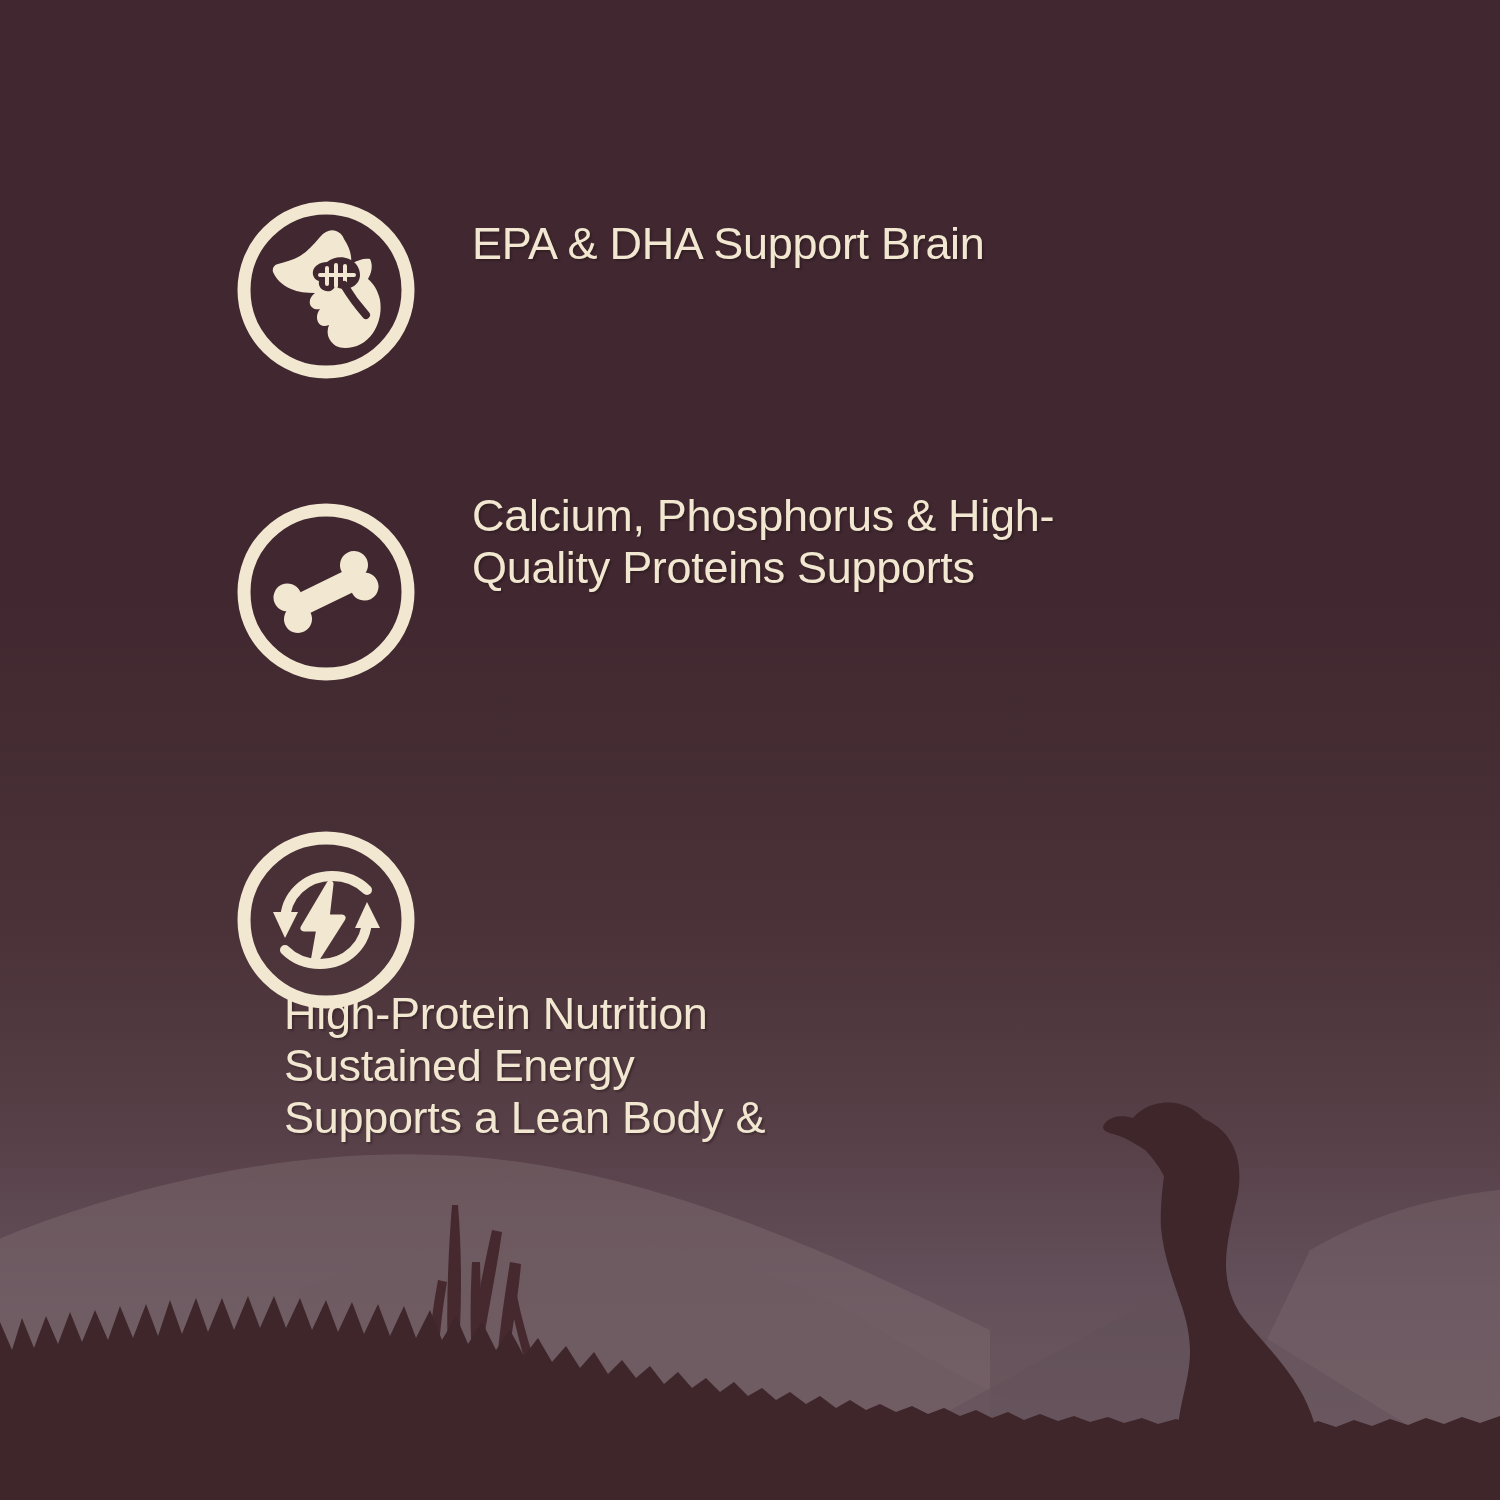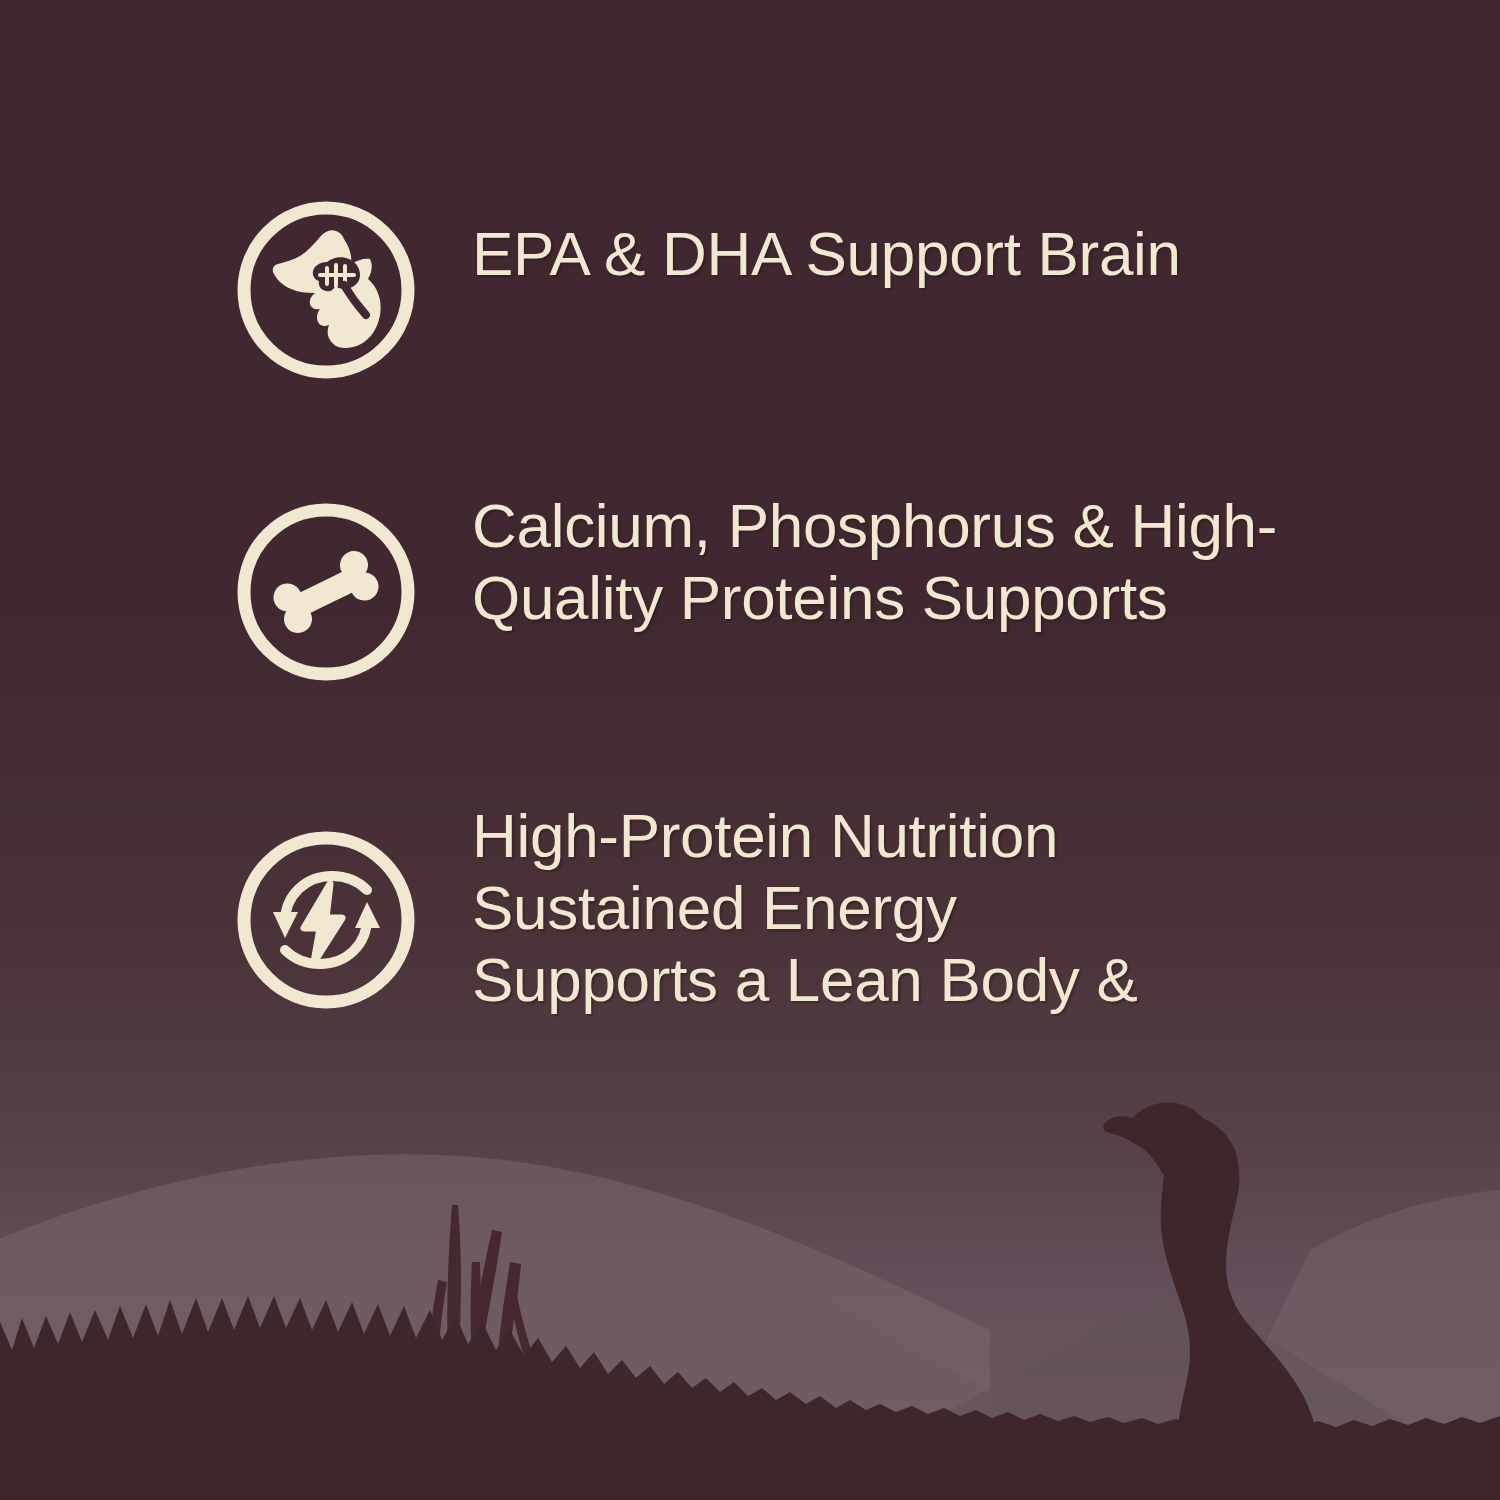--- a/index.html
+++ b/index.html
@@ -53,36 +53,36 @@
     position: relative;
     width: 188px;
     height: 188px;
     flex: 0 0 188px;
   }
   .icon-wrap svg { display: block; }
 
   .feature-text {
     margin-left: 52px;
     color: #f2e8d2;
-    font-size: 62px;
+    font-size: 45px;
     line-height: 1.16;
     letter-spacing: -0.3px;
     font-weight: 400;
     max-width: 900px;
     text-shadow: 2px 2px 2px rgba(30,14,18,0.35);
   }
 
   
   #row-0 { left: 232px; top: 196px; }
   #row-0 .feature-text { margin-top: 22px; }
 
   #row-1 { left: 232px; top: 498px; justify-content: flex-end; }
   #row-1 .feature-text { margin-top: -8px; }
 
-  #row-2 { left: 232px; top: 826px; }
+  #row-2 { left: 232px; top: 826px; flex-direction: column; }
   #row-2 .feature-text { margin-top: -26px; }
 </style>
 </head>
 <body>
 
 <div id="stage">
 
   <div class="sky"></div>
 
   <svg class="landscape" viewBox="0 0 1500 1500" preserveAspectRatio="none">

